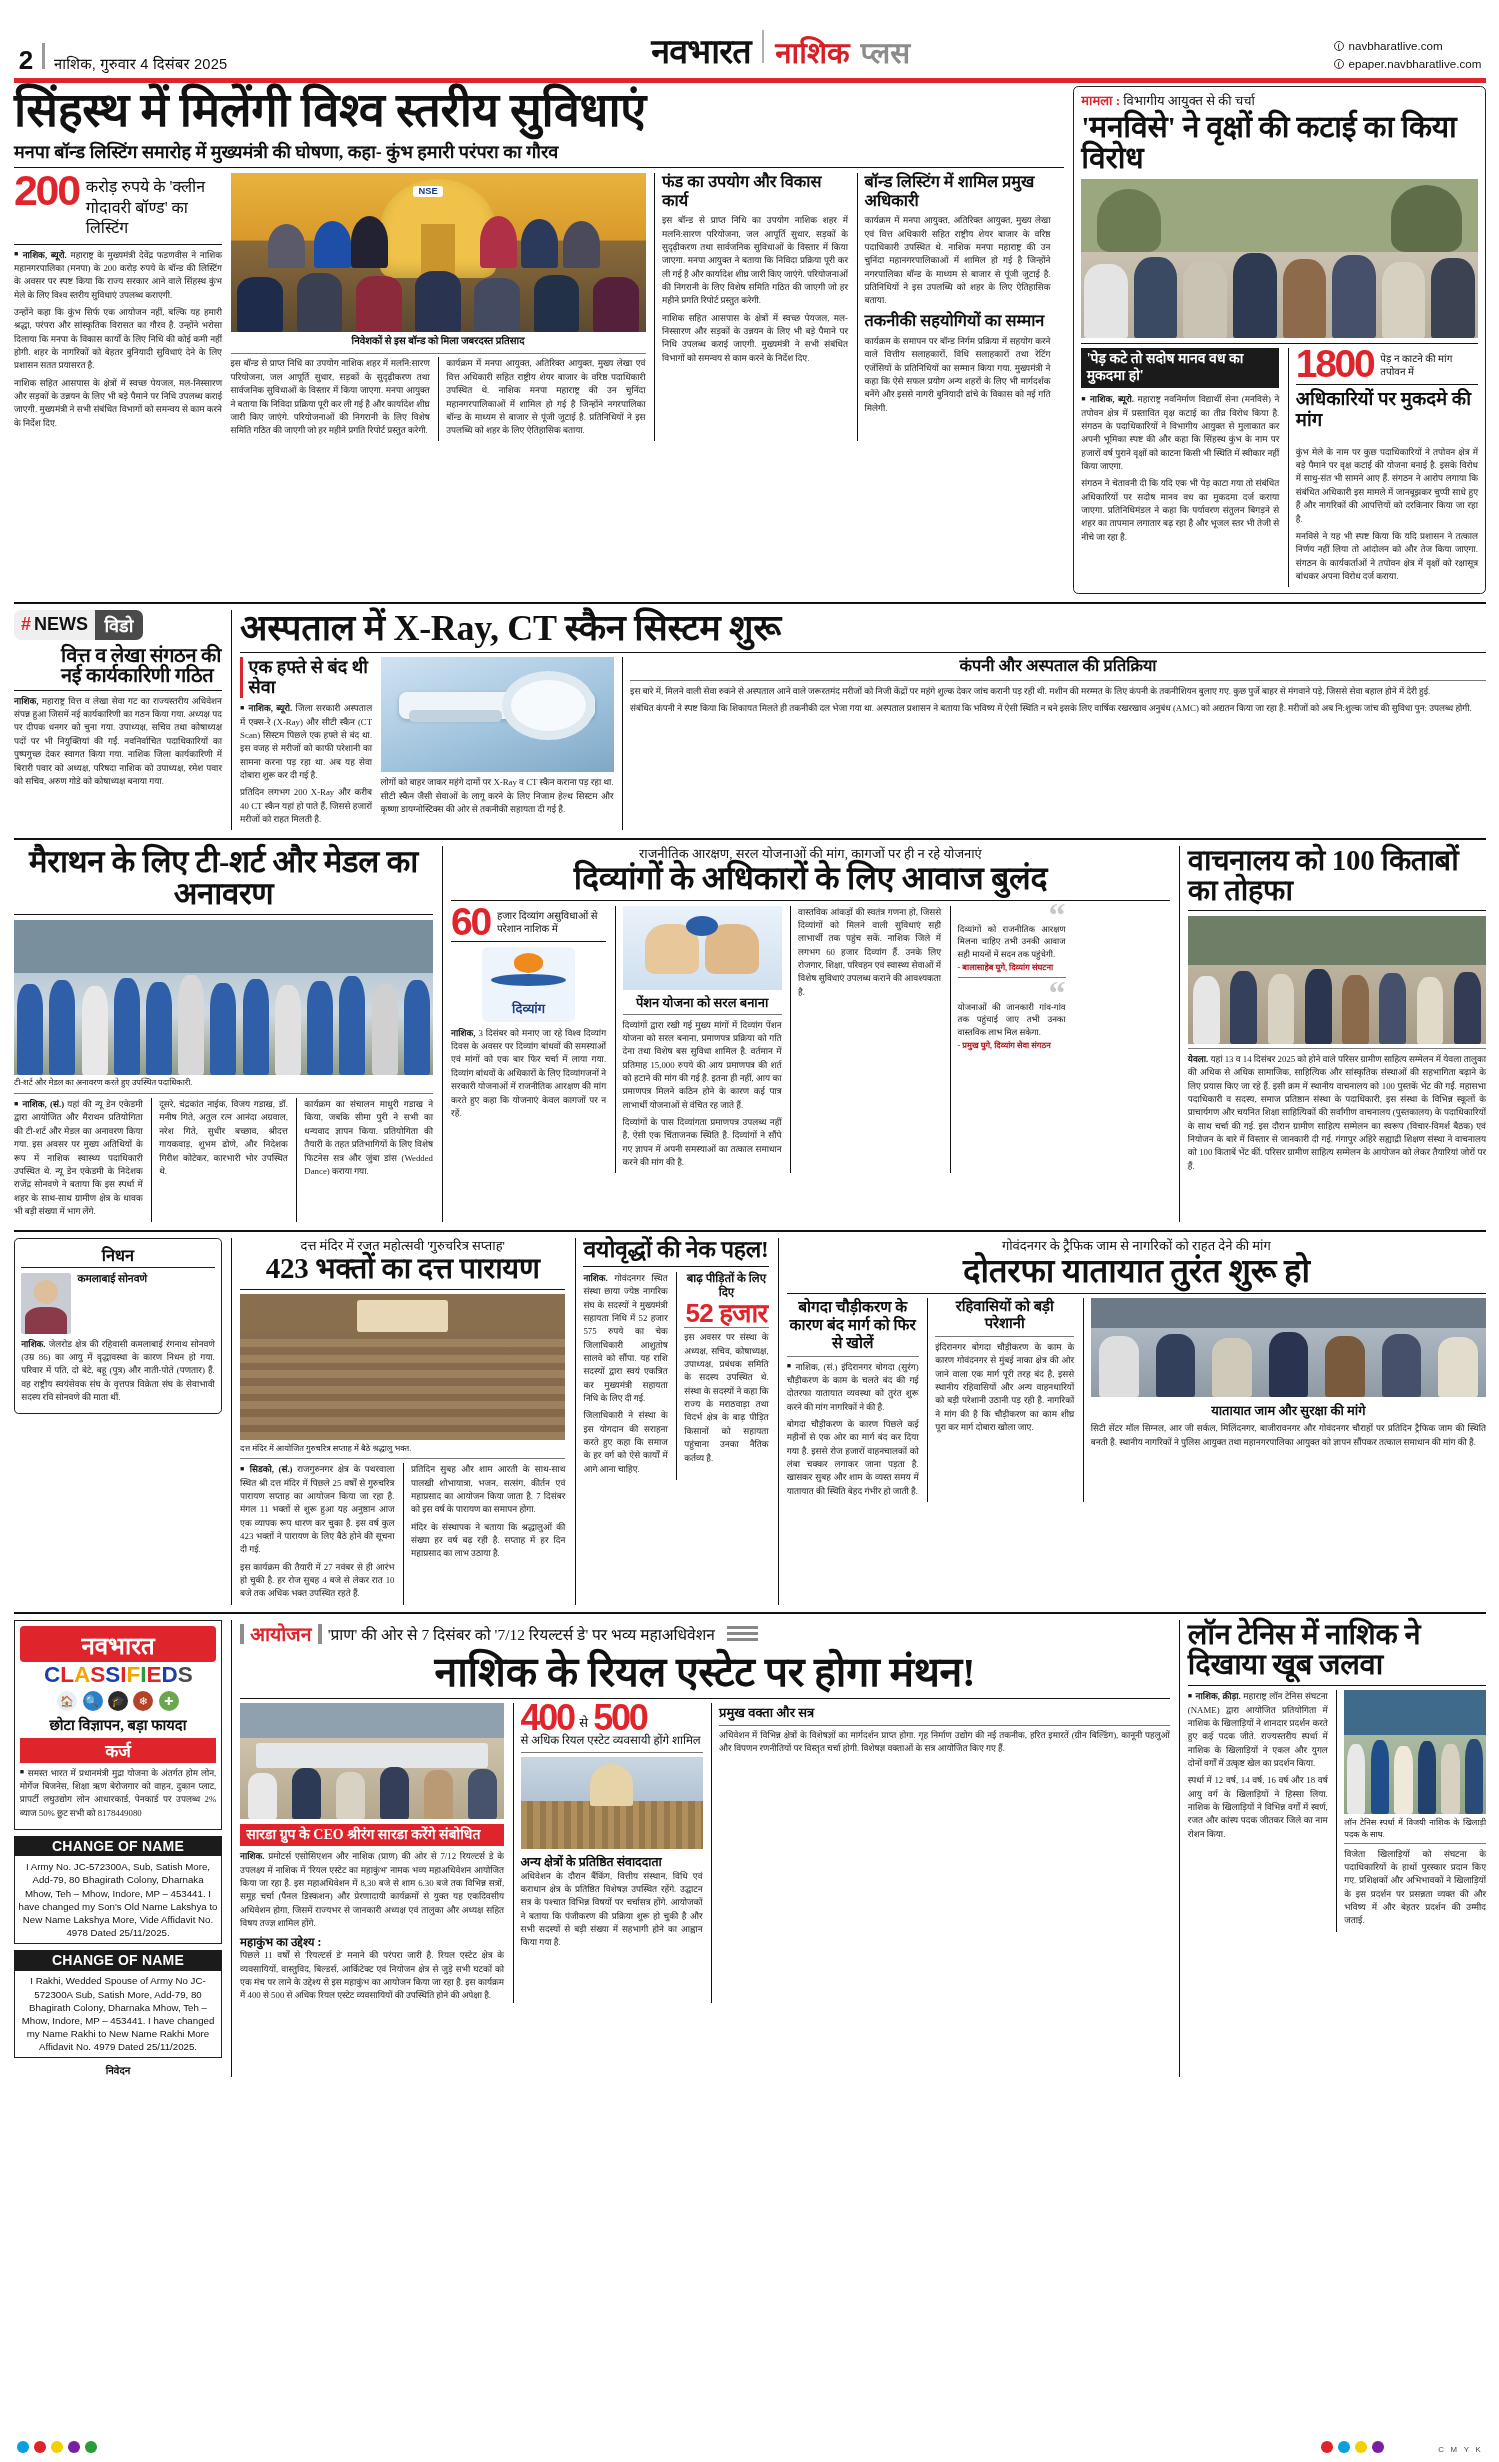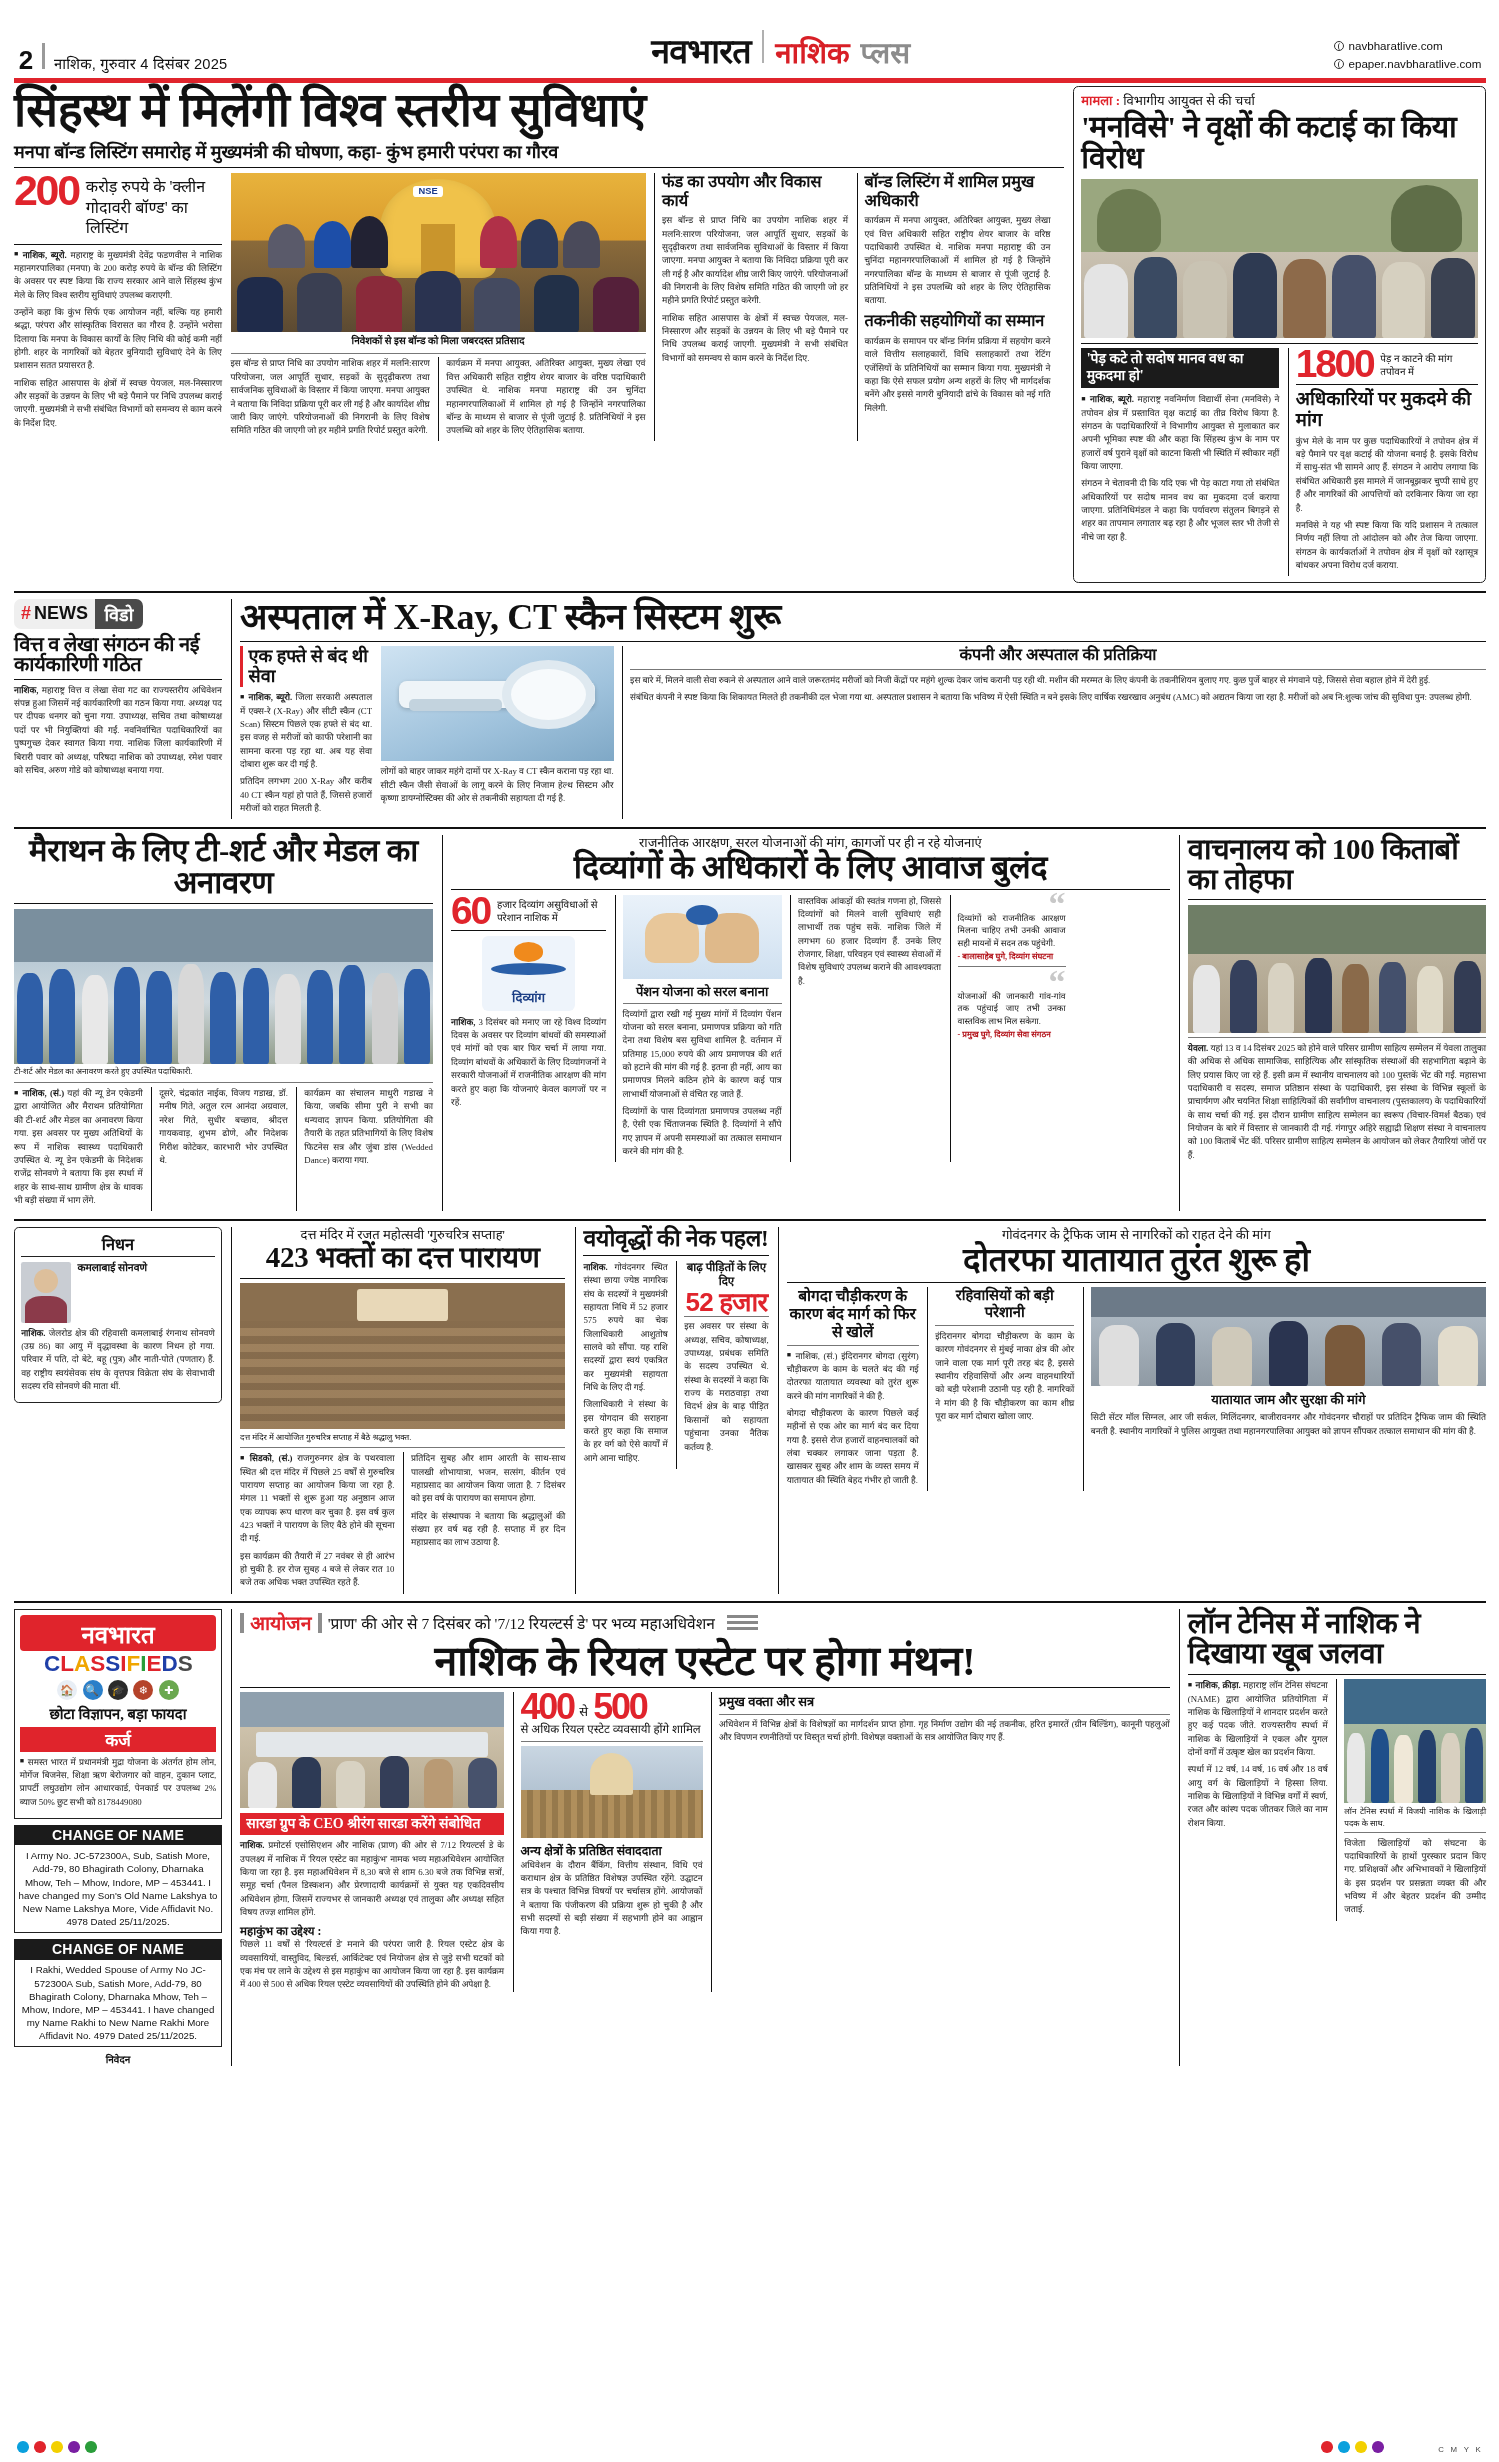--- a/index.html
+++ b/index.html
@@ -231,42 +231,42 @@
             <p>संगठन ने चेतावनी दी कि यदि एक भी पेड़ काटा गया तो संबंधित अधिकारियों पर सदोष मानव वध का मुकदमा दर्ज कराया जाएगा. प्रतिनिधिमंडल ने कहा कि पर्यावरण संतुलन बिगड़ने से शहर का तापमान लगातार बढ़ रहा है और भूजल स्तर भी तेजी से नीचे जा रहा है.</p>
           </div>
         </div>
         <div class="col vr" style="padding-left:7px;">
           <div class="bignum-wrap">
             <span class="bignum" style="font-size:39px;">1800</span>
             <span class="bignum-txt" style="font-size:10px;">पेड़ न काटने की मांग तपोवन में</span>
           </div>
           <div class="hr-b" style="margin:3.9px 0;"></div>
           <div style="font-weight:bold;font-size:18.6px;line-height:1.12;">अधिकारियों पर मुकदमे की मांग</div>
-          <div class="body-txt" style="margin-top:4px;">
+          <div class="body-txt" style="margin-top:15px;">
             <p>कुंभ मेले के नाम पर कुछ पदाधिकारियों ने तपोवन क्षेत्र में बड़े पैमाने पर वृक्ष कटाई की योजना बनाई है. इसके विरोध में साधु-संत भी सामने आए हैं. संगठन ने आरोप लगाया कि संबंधित अधिकारी इस मामले में जानबूझकर चुप्पी साधे हुए हैं और नागरिकों की आपत्तियों को दरकिनार किया जा रहा है.</p>
             <p>मनविसे ने यह भी स्पष्ट किया कि यदि प्रशासन ने तत्काल निर्णय नहीं लिया तो आंदोलन को और तेज किया जाएगा. संगठन के कार्यकर्ताओं ने तपोवन क्षेत्र में वृक्षों को रक्षासूत्र बांधकर अपना विरोध दर्ज कराया.</p>
           </div>
         </div>
       </div>
     </div>
   </div>
 
   <div class="thin-rule" style="margin:7.8px 0 6.2px;"></div>
 
   <div style="display:flex; gap:9.3px;">
 
     <div style="flex:0 0 208px;">
       <div class="badge-news">
         <span class="a">
             <span class="hash">#</span>
             <span>NEWS</span>
           </span>
         <span class="b">विडो</span>
       </div>
-      <div class="hl" style="font-size:20px;margin-top:4.7px;">वित्त व लेखा संगठन की नई कार्यकारिणी गठित</div>
+      <div class="hl" style="font-size:20px;margin-top:4.7px;margin-left:47px;">वित्त व लेखा संगठन की नई कार्यकारिणी गठित</div>
       <div class="hr-b" style="margin:3.9px 0;"></div>
       <div class="body-txt">
         <p><b>नाशिक,</b>
            <span>महाराष्ट्र वित्त व लेखा सेवा गट का राज्यस्तरीय अधिवेशन संपन्न हुआ जिसमें नई कार्यकारिणी का गठन किया गया. अध्यक्ष पद पर दीपक धनगर को चुना गया. उपाध्यक्ष, सचिव तथा कोषाध्यक्ष पदों पर भी नियुक्तियां की गईं. नवनिर्वाचित पदाधिकारियों का पुष्पगुच्छ देकर स्वागत किया गया. नाशिक जिला कार्यकारिणी में बिरारी पवार को अध्यक्ष, परिषदा नाशिक को उपाध्यक्ष, रमेश पवार को सचिव, अरुण गोडे को कोषाध्यक्ष बनाया गया.</span></p>
       </div>
     </div>
 
     <div class="vr" style="flex:1 1 auto; padding-left:7.8px;">
       <div class="hl" style="font-size:36px;">अस्पताल में X-Ray, CT स्कैन सिस्टम शुरू</div>
       <div class="hr-b" style="margin:4.7px 0 4.7px;"></div>

